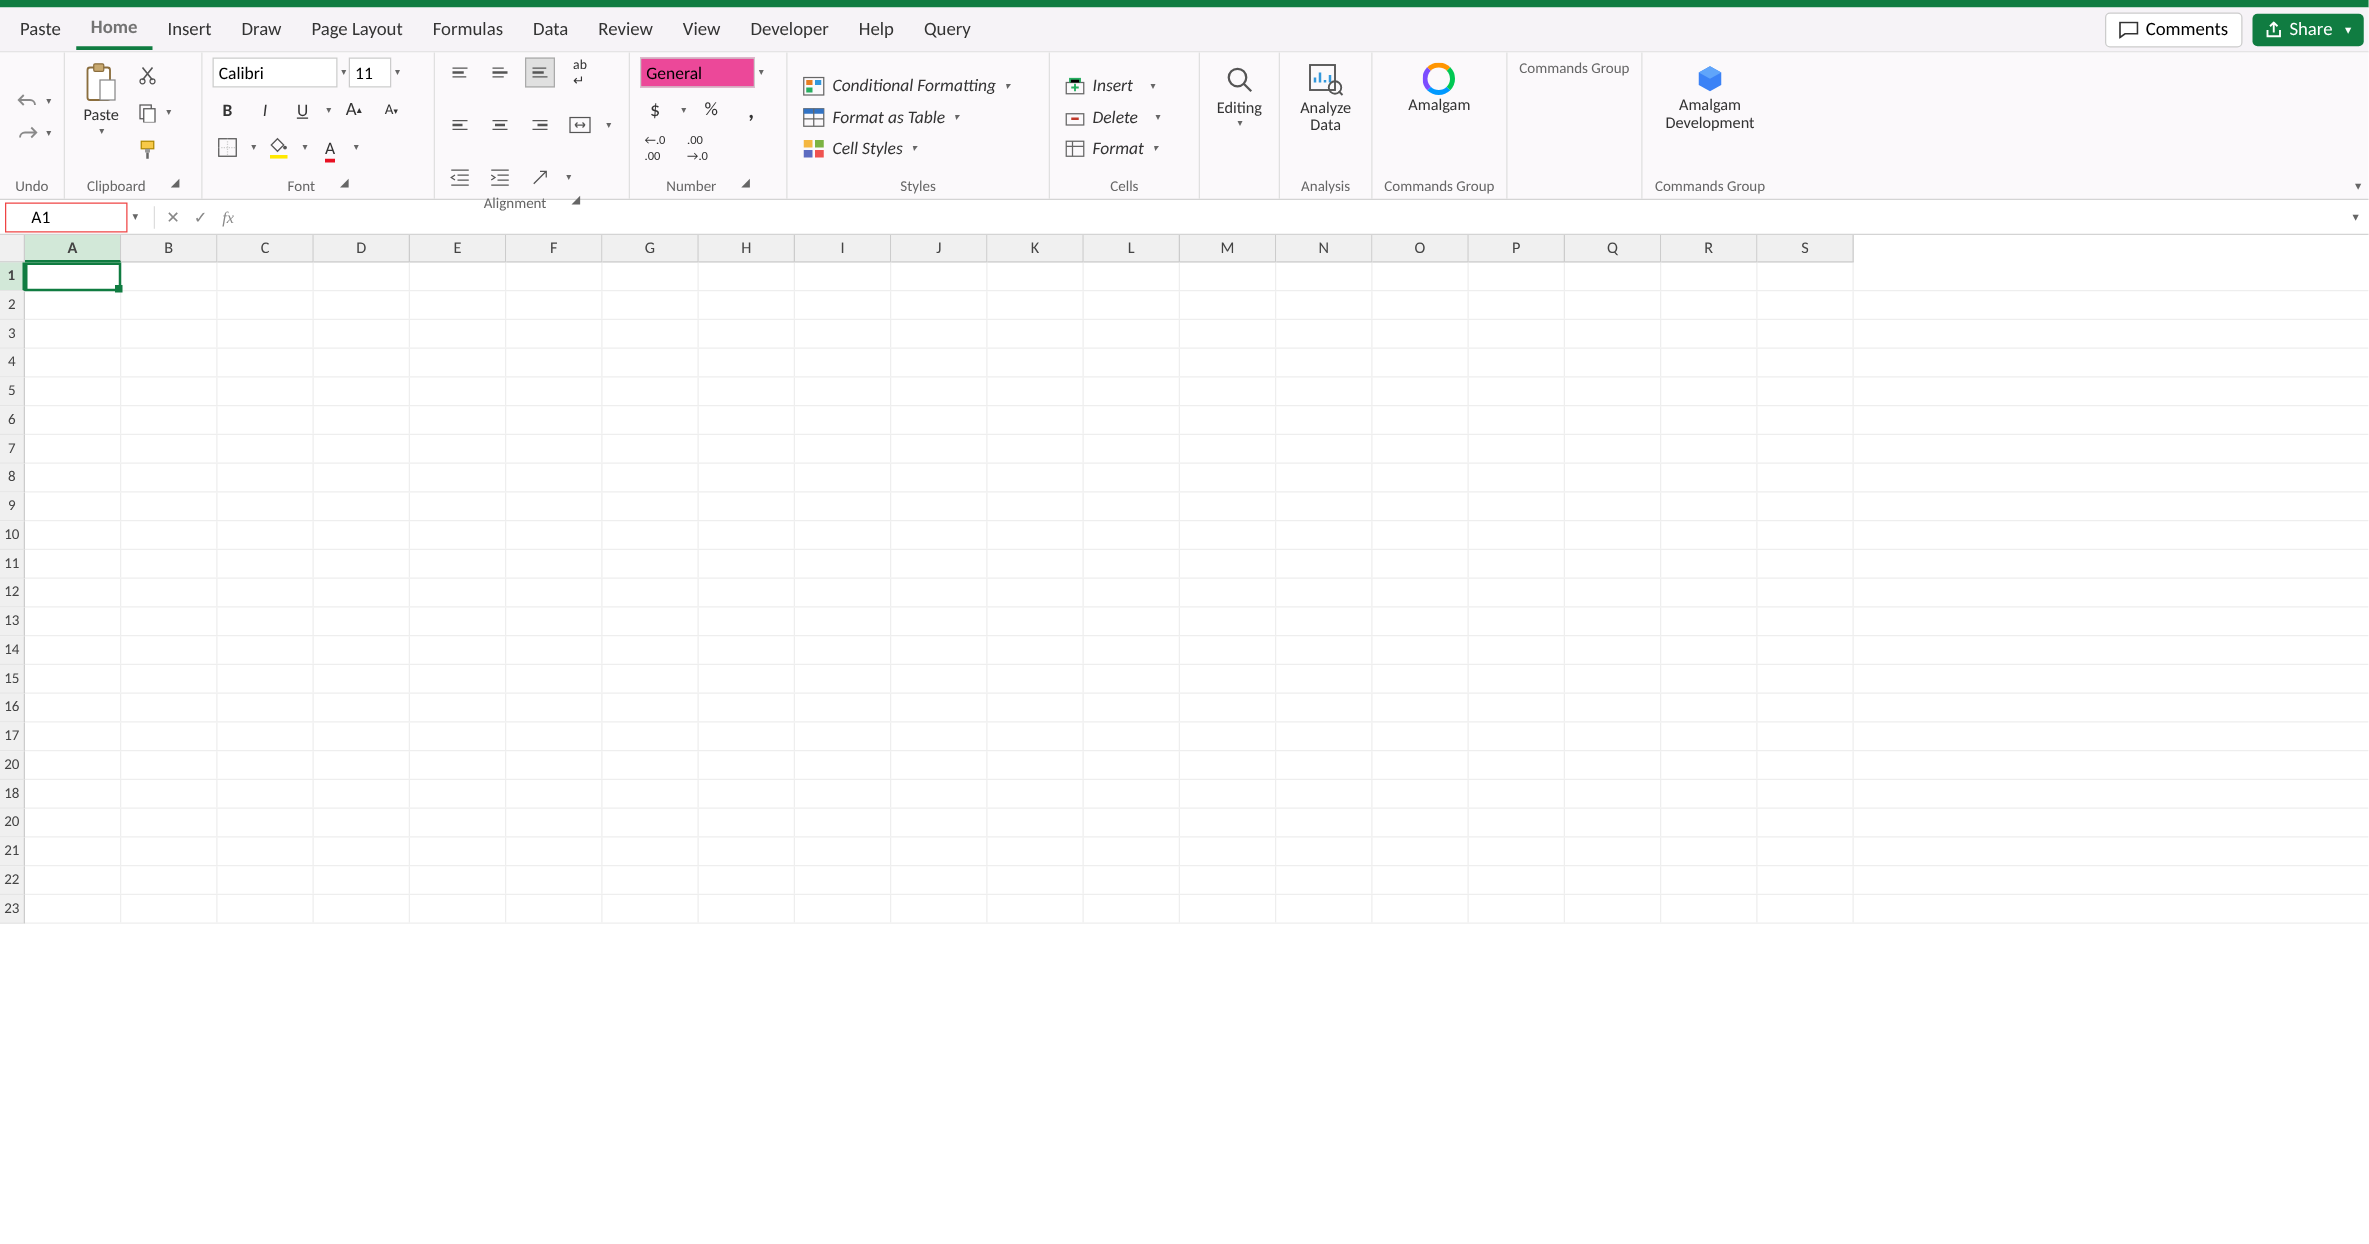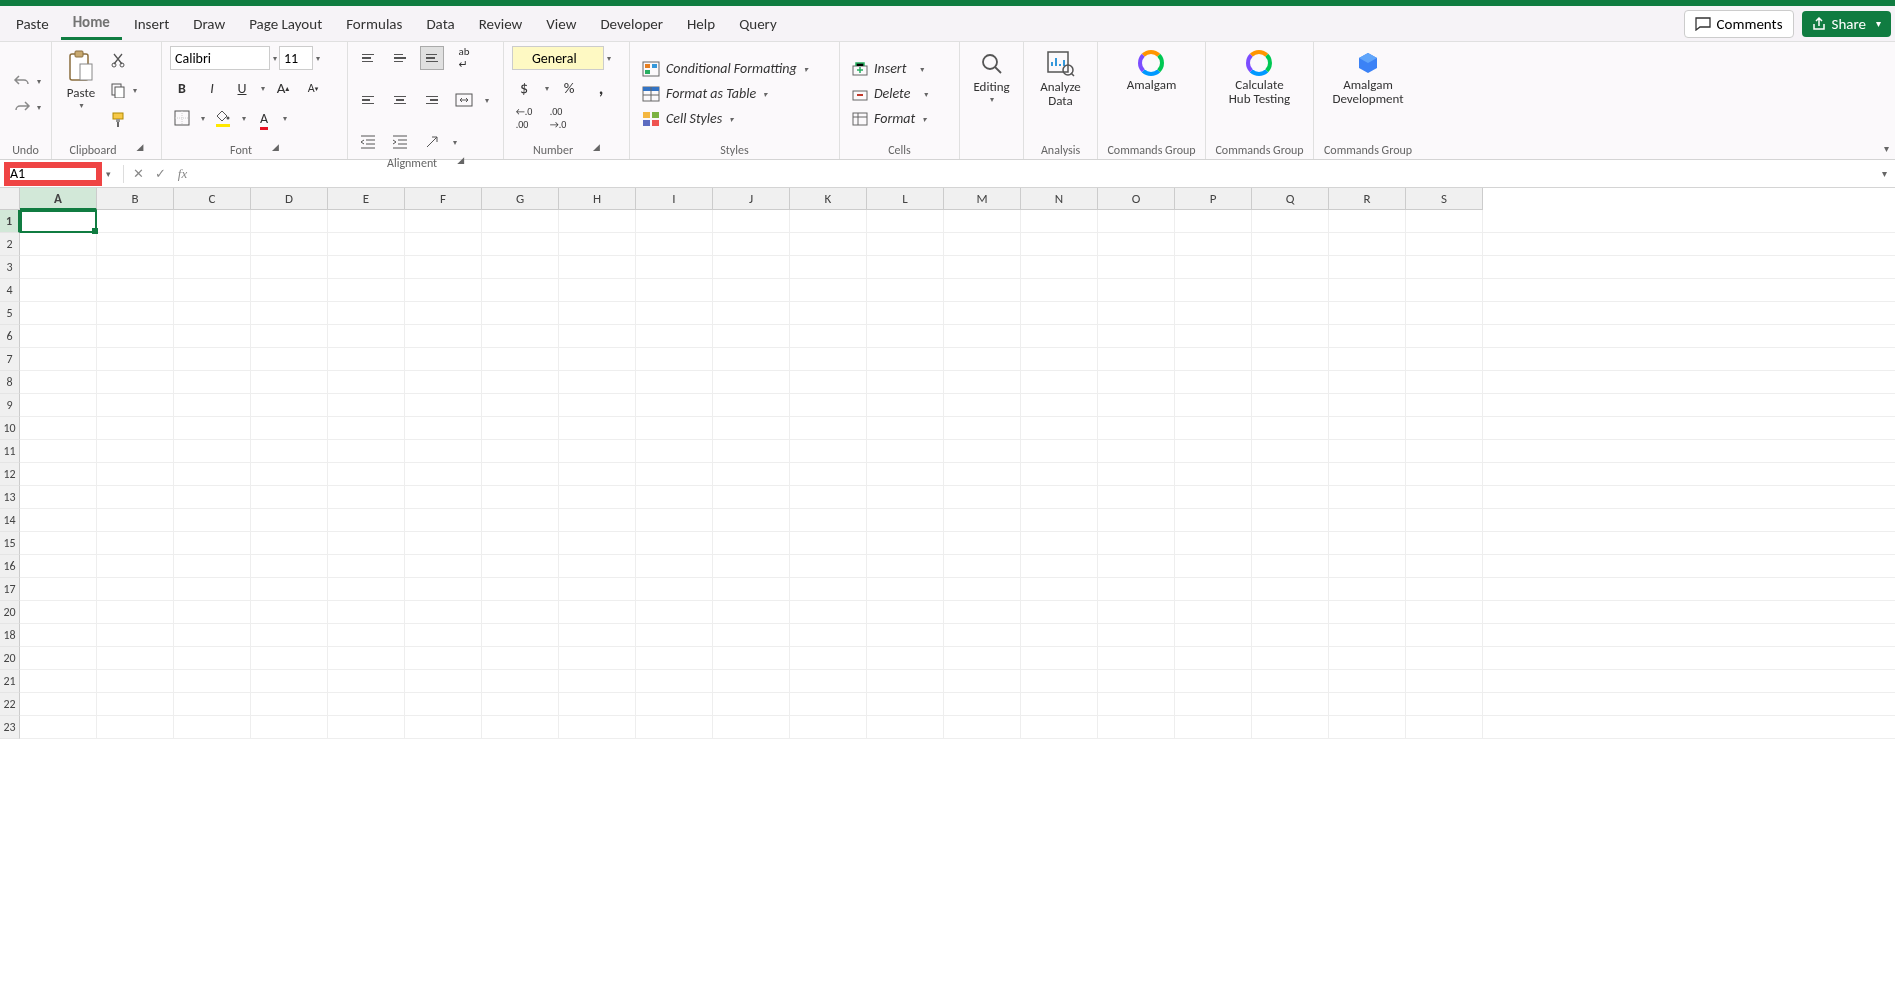--- a/index.html
+++ b/index.html
@@ -29,34 +29,34 @@
 .ico-btn { width: 24px; height: 24px; display: flex; align-items: center; justify-content: center; cursor: pointer; font-size: 14px; color: #333; }
 .split-chev { font-size: 8px; color: #666; margin-left: 1px; cursor: pointer; }
 .vstack { display: flex; flex-direction: column; gap: 2px; }
 .hstack { display: flex; align-items: center; gap: 2px; }
 .large-btn { display: flex; flex-direction: column; align-items: center; justify-content: center; padding: 4px 6px; cursor: pointer; }
 .large-btn .lbl { font-size: 13px; color: #333; text-align: center; line-height: 1.1; margin-top: 2px; }
 
 
 .font-input { width: 100px; height: 24px; border: 1px solid #ccc; font-size: 14px; padding: 0 4px; background: #fff; }
 .size-input { width: 34px; height: 24px; border: 1px solid #ccc; font-size: 14px; padding: 0 4px; background: #fff; }
-.num-format { width: 92px; height: 24px; border: 1px solid #ccc; font-size: 14px; padding: 0 19px; background: #fef9c3; }
+.num-format { width: 92px; height: 24px; border: 1px solid #ccc; font-size: 14px; padding: 0 4px; background: #ec4899; }
 
 
 .txt-cmd { display: flex; align-items: center; gap: 6px; font-size: 14px; color: #333; cursor: pointer; padding: 2px 4px; font-style: italic; }
 
 
 .ring { width: 26px; height: 26px; border-radius: 50%; border: 4px solid transparent; border-top-color: #ff9500; border-right-color: #00c853; border-bottom-color: #0099ff; border-left-color: #7c4dff; }
 
 
 .collapse-ribbon { position: absolute; right: 6px; bottom: 4px; font-size: 10px; color: #666; cursor: pointer; }
 
 
 .formula-bar { display: flex; align-items: center; height: 28px; border-bottom: 1px solid #d4d4d4; background: #fff; }
-.namebox { width: 98px; height: 24px; border: 6px solid #ef4444; padding: 0 0; font-size: 14px; margin: 0 4px; }
+.namebox { width: 98px; height: 24px; border: 1px solid #ef4444; padding: 0 20px; font-size: 14px; margin: 0 4px; }
 .name-chev { font-size: 9px; color: #666; margin-right: 8px; cursor: pointer; }
 .fb-divider { width: 1px; height: 18px; background: #ddd; margin: 0 4px; }
 .fb-ico { width: 22px; color: #888; text-align: center; font-size: 13px; cursor: pointer; }
 .fx-ico { font-style: italic; font-family: 'Times New Roman', serif; }
 .formula-input { flex: 1; height: 24px; border: none; padding: 0 6px; font-size: 14px; outline: none; }
 .fb-expand { font-size: 10px; color: #666; padding: 0 8px; cursor: pointer; }
 
 
 .grid-area { display: flex; height: calc(100vh - 6px - 36px - 118px - 28px); overflow: hidden; background: #fff; }
 .corner { width: 20px; height: 22px; background: #f0f0f0; border-right: 1px solid #ccc; border-bottom: 1px solid #ccc; }
@@ -437,27 +437,20 @@
     <div class="group-body" style="justify-content:center">
       <div class="large-btn">
         <span class="ring"></span>
         <span class="lbl">Amalgam</span>
       </div>
     </div>
     <div class="group-label">Commands Group</div>
   </div>
 
   <div class="group" style="width:108px">
-    <div class="group-body" style="justify-content:center">
-      <div class="large-btn">
-        <span class="ring"></span>
-        <span class="lbl" style="white-space:pre-line">Calculate
-Hub Testing</span>
-      </div>
-    </div>
     <div class="group-label">Commands Group</div>
   </div>
 
   <div class="group" style="width:108px;border-right:none">
     <div class="group-body" style="justify-content:center">
       <div class="large-btn">
         <span>
           <svg width="26" height="26" viewBox="0 0 26 26">
               <path d="M13 3l9 5v10l-9 5-9-5V8z" fill="#3b82f6"></path>
               <path d="M13 3l9 5-9 5-9-5z" fill="#60a5fa"></path>

